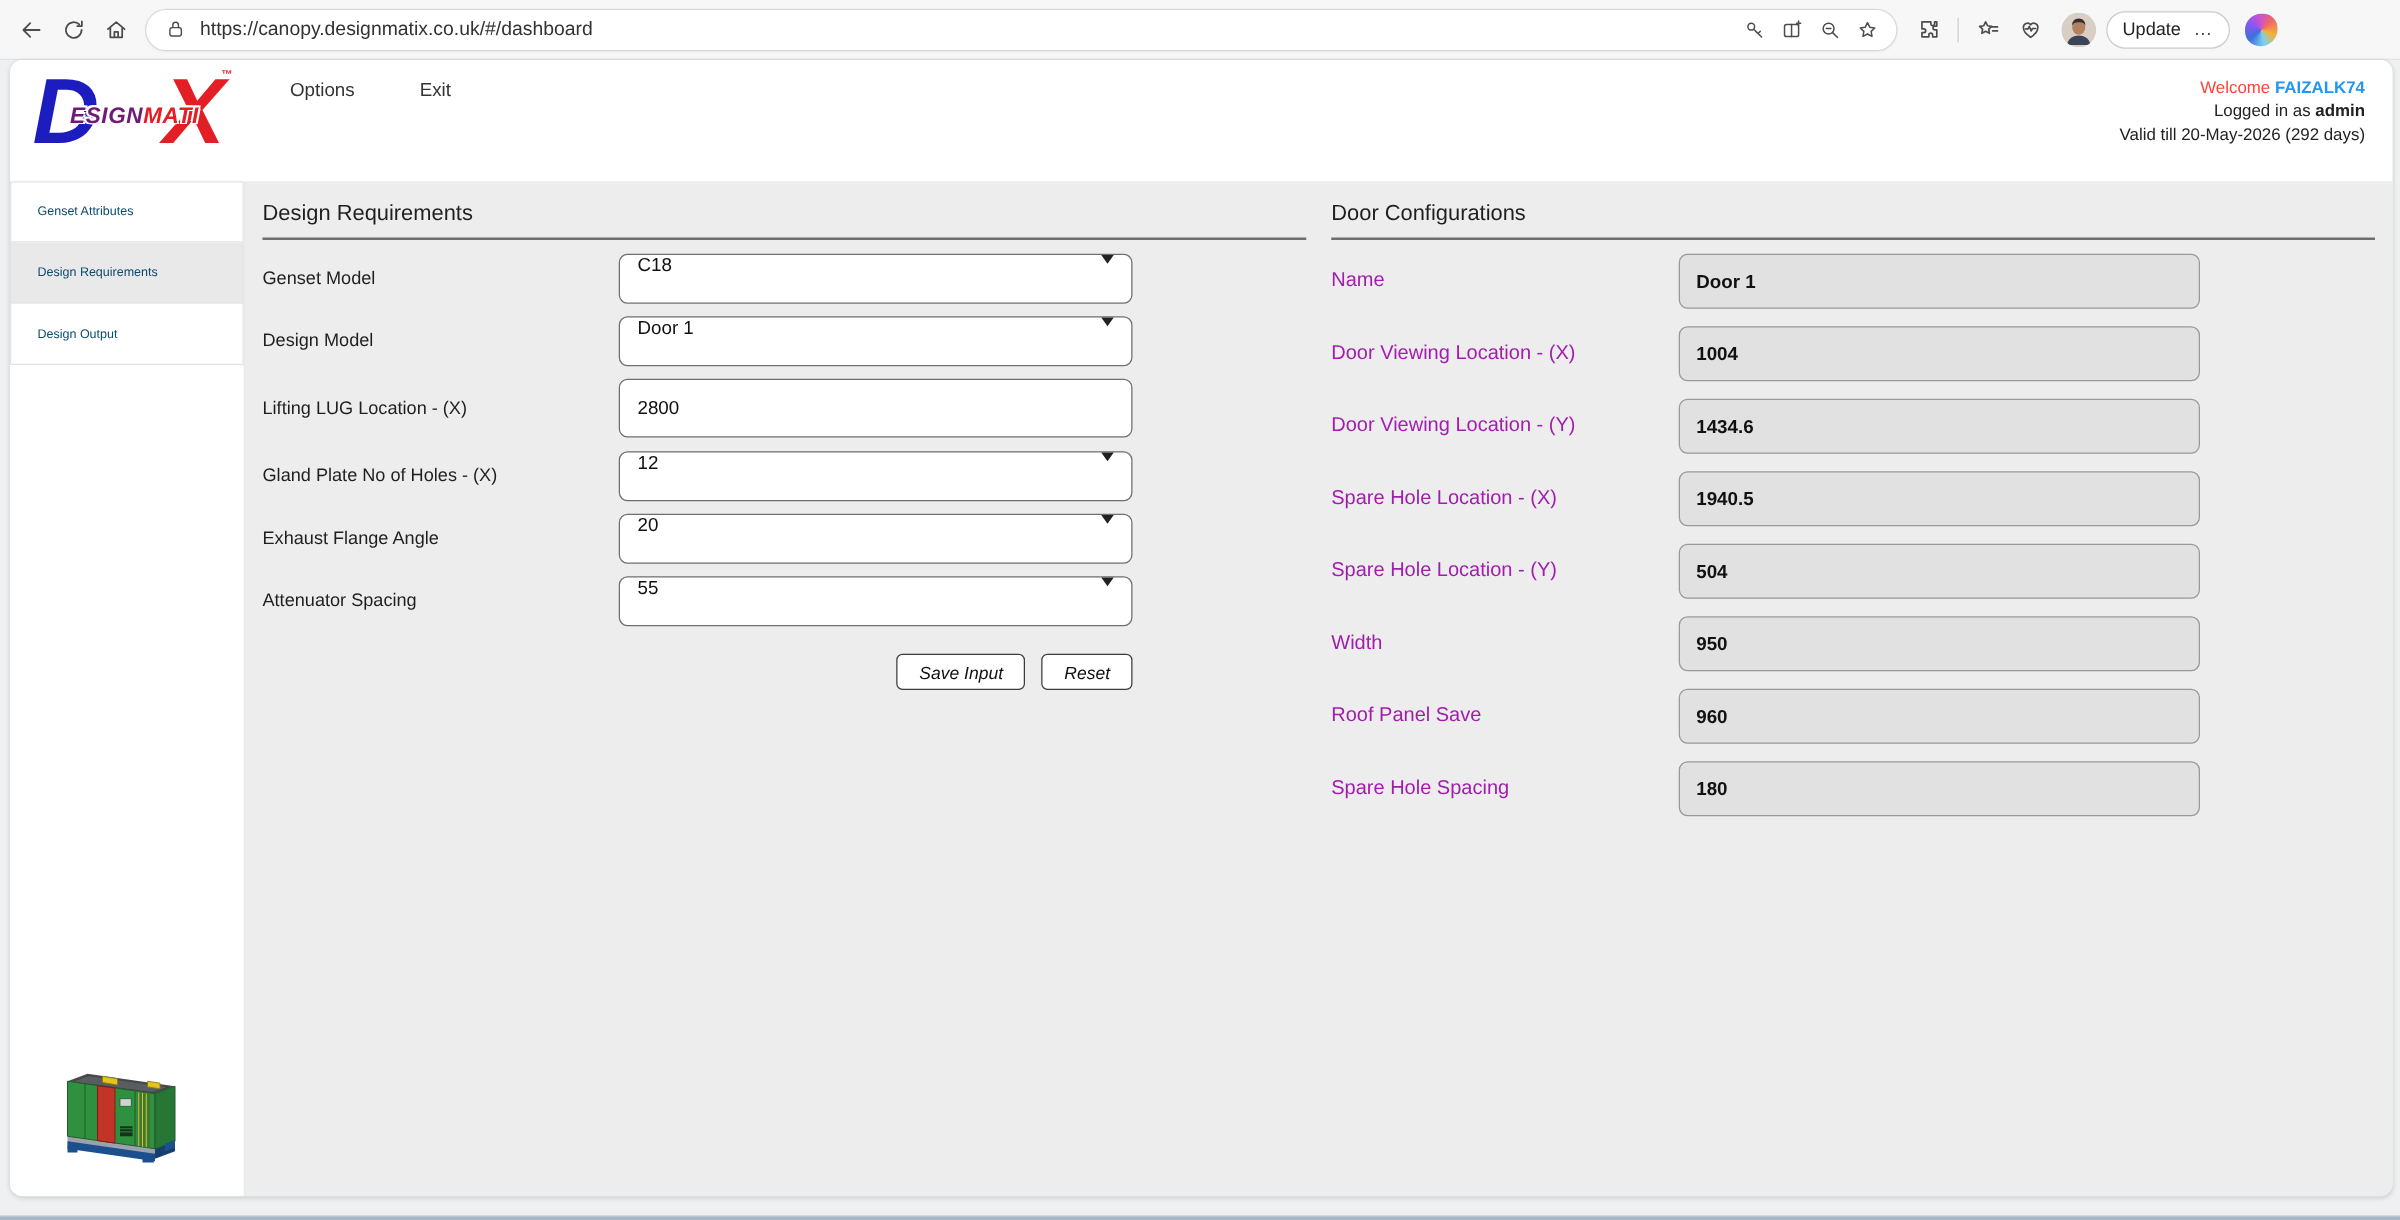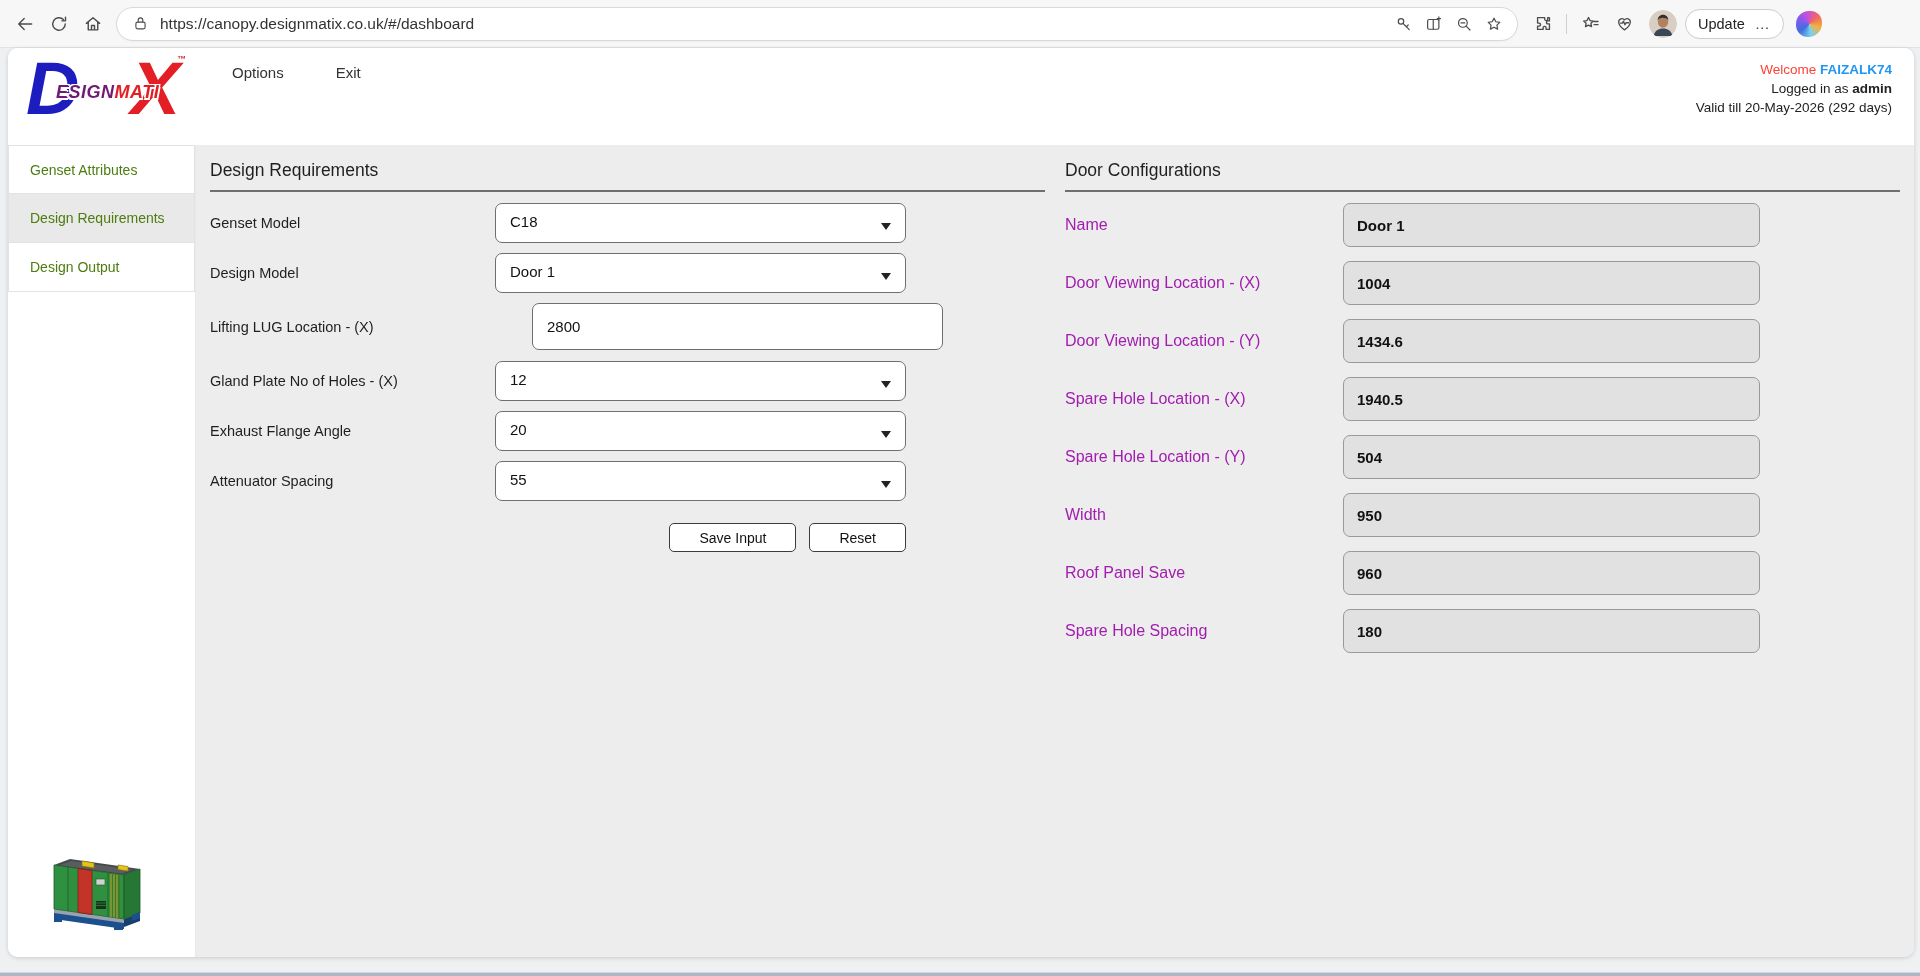--- a/index.html
+++ b/index.html
@@ -50,43 +50,43 @@
   .header-spacer { flex:1; }
   .welcome-block { text-align:right; margin-top:2px; font-size:13.5px; color:#222; line-height:19px; }
   .welcome-red { color:#fb4336; }
   .welcome-user { color:#2196f3; font-weight:bold; }
   .bold { font-weight:bold; }
 
   
   .app-body { flex:1; display:flex; min-height:0; }
   .sidebar { width:188px; flex:none; background:#fff; position:relative; border-right:1px solid #e9e9e9; }
   .side-item { height:49px; display:flex; align-items:center; padding-left:21px;
-    font-size:14px; color:#4d7c0f; border:1px solid #e3e3e3; border-top:none; cursor:pointer; background:#fff; }
+    font-size:10px; color:#0c4a6e; border:1px solid #e3e3e3; border-top:none; cursor:pointer; background:#fff; }
   .side-item:first-child { border-top:1px solid #e3e3e3; }
   .side-item.selected { background:#e9e9e9; }
   .genset-thumb { position:absolute; left:36px; bottom:16px; width:112px; height:98px; }
 
   .main { flex:1; background:#ededed; padding:10px 0 0 14px; display:flex; gap:20px; }
   .col { width:835px; flex:none; }
   .col-title { font-size:17.5px; color:#1f1f1f; margin:5px 0 9px 0; font-weight:400; }
   .rule { height:0; border-top:2px solid #6f6f6f; margin-bottom:11px; }
 
   .frow { display:flex; align-items:center; margin-bottom:10px; }
   .flabel { flex:0 0 285px; font-size:14.5px; color:#1f1f1f; }
   .select-box { width:411px; height:40px; background:#fff; border:1px solid #6f6f6f; border-radius:7px;
-    display:flex; align-items:flex-end; padding:12px 14px; font-size:15px; color:#111; cursor:pointer; }
+    display:flex; align-items:flex-start; padding:0 14px; font-size:15px; color:#111; cursor:pointer; }
   .caret { margin-left:auto; width:0; height:0; border-left:5.5px solid transparent;
     border-right:5.5px solid transparent; border-top:7px solid #222; }
   .text-input { width:411px; height:47px; background:#fff; border:1px solid #6f6f6f; border-radius:7px;
-    display:flex; align-items:center; padding:0 14px; font-size:15px; color:#111; cursor:text;margin-left:37px; }
+    display:flex; align-items:center; padding:0 14px; font-size:15px; color:#111; cursor:text; }
   .frow.tall { margin-bottom:11px; }
 
   .btn-row { width:696px; display:flex; justify-content:flex-end; gap:13px; margin-top:22px; }
   .btn { height:29px; background:#fff; border:1.5px solid #3c3c3c; border-radius:5px;
-    padding:0 29px; font-size:14px; color:#111; display:flex; align-items:center; cursor:pointer; }
+    padding:0 17px; font-size:14px; color:#111; display:flex; align-items:center; cursor:pointer;font-style:italic; }
 
   .crow { display:flex; align-items:center; margin-bottom:14px; }
   .clabel { flex:0 0 278px; font-size:16px; color:#a21caf; }
   .cfg-box { width:417px; height:44px; background:#e1e1e1; border:1px solid #999; border-radius:7px;
     display:flex; align-items:center; padding:0 13px; font-size:15px; font-weight:bold; color:#111; }
 </style>
 </head>
 <body>
 
 <div class="browser-bar">

